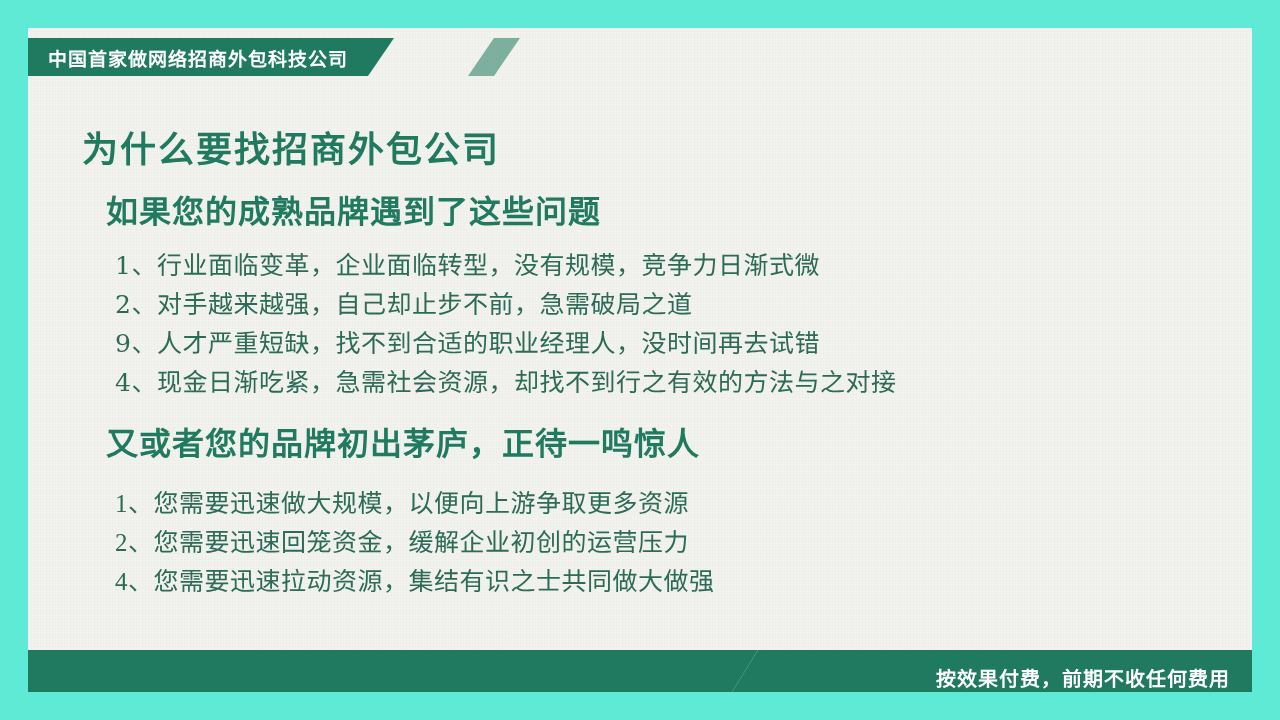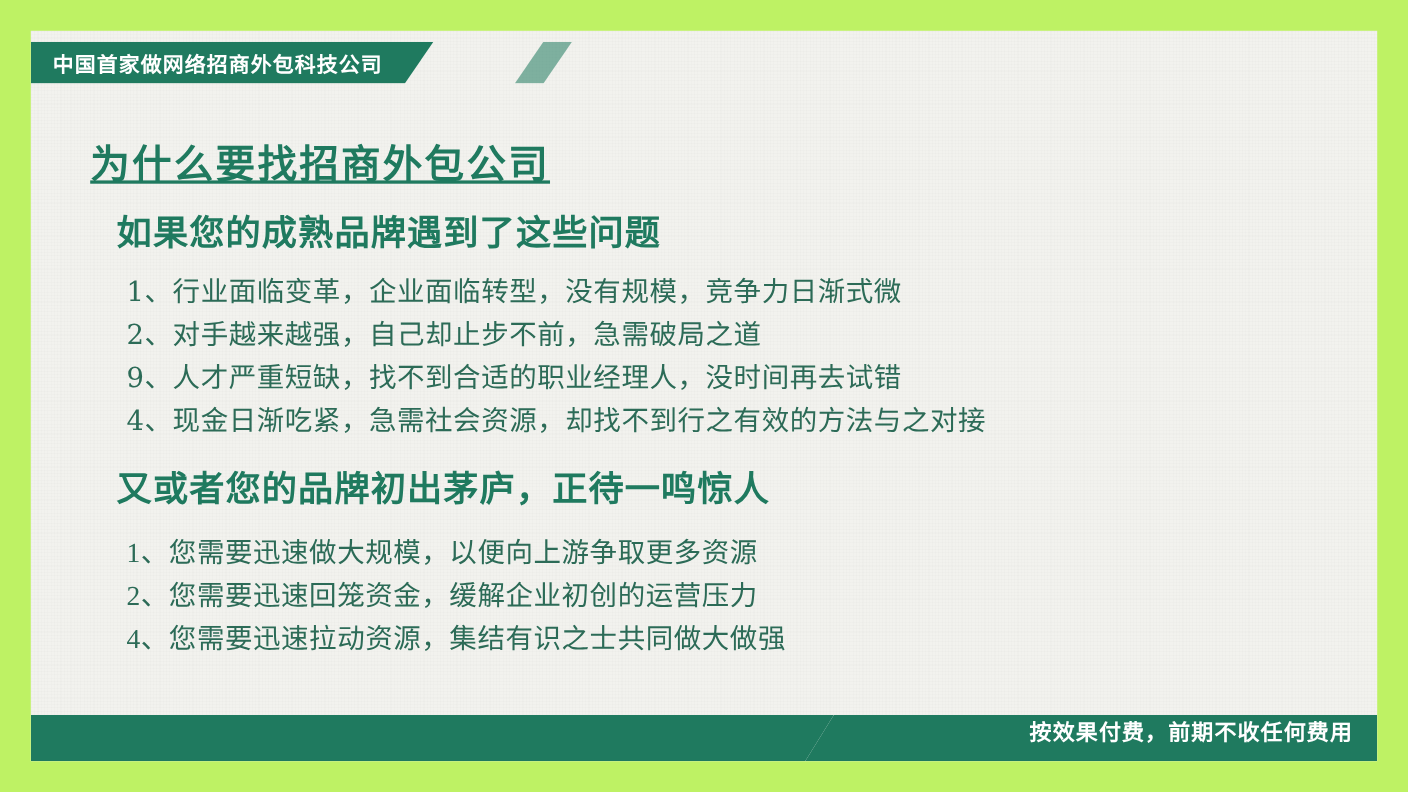--- a/index.html
+++ b/index.html
@@ -11,21 +11,21 @@
     width: 1280px;
     height: 720px;
     overflow: hidden;
     font-family: "Liberation Sans", sans-serif;
   }
 
   .slide {
     position: relative;
     width: 1280px;
     height: 720px;
-    background: #bef264;
+    background: #5eead4;
     overflow: hidden;
   }
 
   
   .paper {
     position: absolute;
     left: 28px;
     top: 28px;
     width: 1224px;
     height: 664px;
@@ -67,21 +67,20 @@
 
   
   .title {
     position: absolute;
     left: 82px;
     top: 120px;
     font-size: 36px;
     font-weight: bold;
     color: #1F7A5F;
     letter-spacing: 2px;
-    text-decoration: underline;
   }
 
   
   .section-a {
     position: absolute;
     left: 88px;
     top: 186px;
     width: 1080px;
   }
   .section-b {
@@ -139,21 +138,21 @@
   }
   .bottom-bar-right {
     position: absolute;
     right: 0;
     top: 0;
     width: 520px;
     height: 42px;
     background: #1F7A5F;
     clip-path: polygon(26px 0, 100% 0, 100% 100%, 0 100%);
     display: flex;
-    align-items: flex-start;
+    align-items: flex-end;
     justify-content: flex-end;
     padding-right: 22px;
     box-sizing: border-box;
   }
   .bottom-text {
     color: #ffffff;
     font-size: 20px;
     font-weight: bold;
     letter-spacing: 1px;
   }

